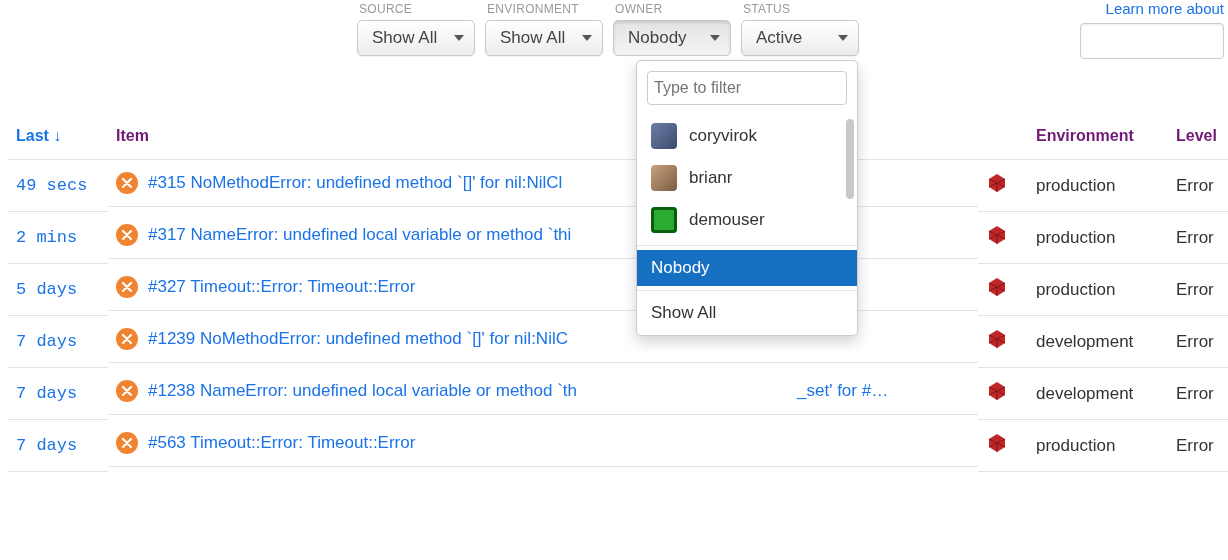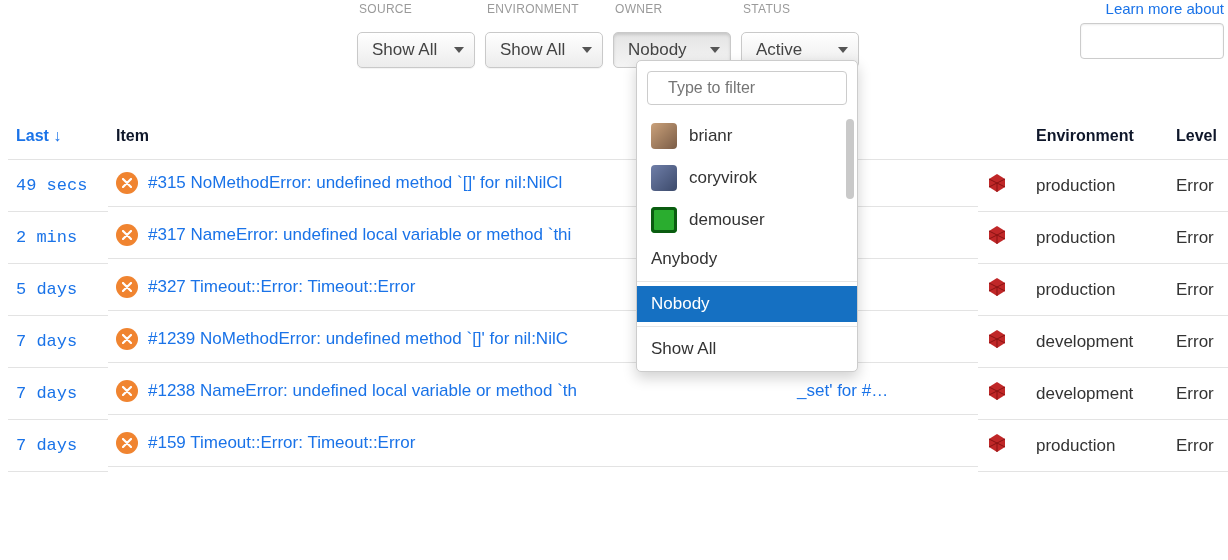--- a/index.html
+++ b/index.html
@@ -35,21 +35,20 @@
   .filters {
     position: absolute;
     top: 0;
     left: 357px;
     display: flex;
     gap: 10px;
   }
   .filter {
     display: flex;
     flex-direction: column;
-    gap: 12px;
   }
   .filter-label {
     font-size: 12px;
     letter-spacing: .3px;
     color: var(--label);
     text-transform: uppercase;
     margin: 2px 0 4px 2px;
   }
   .select-btn {
     display: flex;
@@ -111,21 +110,21 @@
     right: 0;
   }
   table {
     width: 100%;
     border-collapse: collapse;
     table-layout: fixed;
   }
   thead th {
     text-align: left;
     font-weight: 700;
-    color: #0f172a;
+    color: #701a75;
     padding: 10px 8px 14px 8px;
     border-bottom: 1px solid var(--border);
     font-size: 16px;
     white-space: nowrap;
   }
   thead th.sorted {
     color: var(--blue-link);
   }
   tbody td {
     padding: 12px 8px;
@@ -171,21 +170,21 @@
     z-index: 20;
     padding-bottom: 4px;
   }
   .dropdown .filter-input {
     margin: 10px;
     width: calc(100% - 20px);
     box-sizing: border-box;
     height: 34px;
     border: 1px solid #ccc;
     border-radius: 4px;
-    padding: 4px 20px;
+    padding: 4px 6px;
     font-size: 16px;
     color: #555;
   }
   .dropdown .scroll {
     position: relative;
   }
   .dropdown .scrollbar {
     position: absolute;
     right: 3px;
     top: 4px;
@@ -365,53 +364,50 @@
           <td>Error</td>
         </tr>
         <tr>
           <td class="time">7 days</td>
           <td class="item">
             <span class="err-badge">
               <svg viewBox="0 0 10 10">
                 <use href="#x-icon"></use>
               </svg>
             </span>
-            <a href="#">#159 Timeout::Error: Timeout::Error</a>
+            <a href="#">#563 Timeout::Error: Timeout::Error</a>
           </td>
           <td><svg class="ruby-icon" viewBox="0 0 22 22">
               <use href="#ruby-gem"></use>
             </svg></td>
           <td>production</td>
           <td>Error</td>
         </tr>
       </tbody>
   </table>
 </div>
 
 <div class="dropdown">
   <input class="filter-input" type="text" placeholder="Type to filter" style="">
   <div class="scroll">
     <div id="dd-users">
         <div class="dd-item">
+          <span class="avatar av-coryvirok"></span>
+          <span>coryvirok</span>
+        </div>
+        <div class="dd-item">
           <span class="avatar av-brianr"></span>
           <span>brianr</span>
-        </div>
-        <div class="dd-item">
-          <span class="avatar av-coryvirok"></span>
-          <span>coryvirok</span>
         </div>
         <div class="dd-item">
           <span class="avatar av-demouser"></span>
           <span>demouser</span>
         </div>
       </div>
     <div id="dd-extra">
-        <div class="dd-item noicon">
-          <span>Anybody</span>
-        </div>
         <div class="dd-divider"></div>
         <div class="dd-item noicon selected">
           <span>Nobody</span>
         </div>
         <div class="dd-divider"></div>
         <div class="dd-item noicon">
           <span>Show All</span>
         </div>
       </div>
     <div class="scrollbar"></div>

